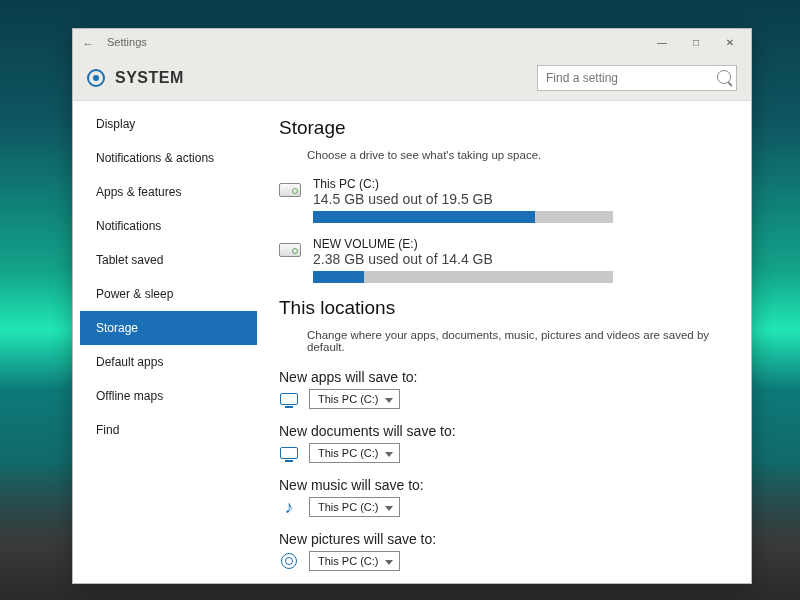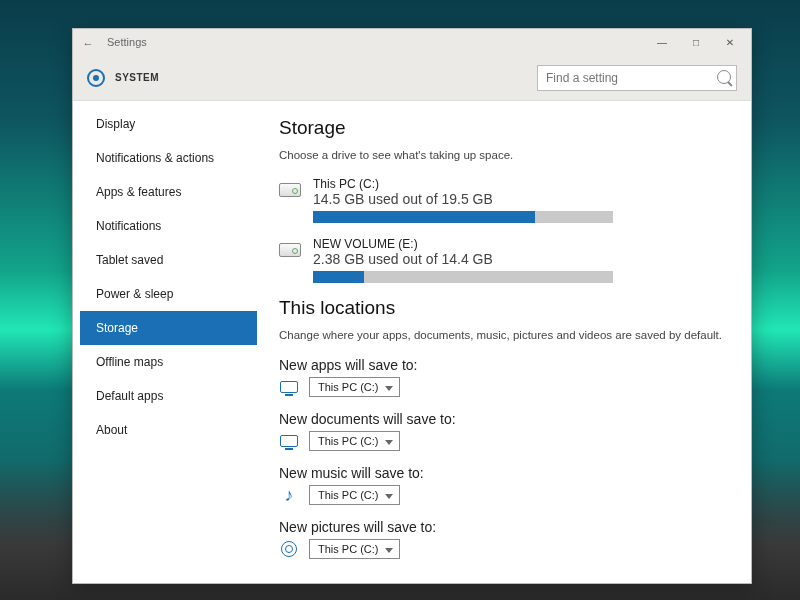--- a/index.html
+++ b/index.html
@@ -28,21 +28,21 @@
   .win-ctrl { width: 34px; text-align: center; color: #555; cursor: pointer; font-size: 10px; }
   .header-row {
     height: 46px; background: #eceae7; border-bottom: 1px solid #ddd;
     display: flex; align-items: center; padding: 0 14px;
   }
   .gear {
     width: 18px; height: 18px; border: 2px solid #1a6fb5; border-radius: 50%;
     position: relative; margin-right: 10px;
   }
   .gear::after { content:""; width:6px; height:6px; background:#1a6fb5; border-radius:50%; position:absolute; top:4px; left:4px; }
-  .sys-label { font-size: 10px; font-weight: 600; color: #333; letter-spacing: .5px; }
+  .sys-label { font-size: 16px; font-weight: 600; color: #333; letter-spacing: .5px; }
   .search-wrap { margin-left: auto; position: relative; }
   .search {
     width: 200px; height: 26px; border: 1px solid #bbb; background: #fff;
     font-size: 12px; padding: 0 26px 0 8px; color: #666;
   }
   .search-icon {
     position: absolute; right: 6px; top: 5px; width: 14px; height: 14px;
     border: 1.5px solid #888; border-radius: 50%;
   }
   .search-icon::after {
@@ -52,21 +52,21 @@
   .body-row { flex: 1; display: flex; overflow: hidden; }
   .sidebar { width: 184px; padding-top: 6px; }
   .side-item {
     font-size: 12px; color: #222; padding: 10px 16px; cursor: pointer; margin-left: 7px;
   }
   .side-item.selected { background: #1a6fb5; color: #fff; }
   .main {
     flex: 1; padding: 14px 22px 0 22px; overflow: hidden; font-size: 11.5px; color: #222;
   }
   h2.sect { font-size: 19px; font-weight: 400; margin: 2px 0 10px 0; color: #111; }
-  .desc { color: #444; margin-bottom: 16px; }
+  .desc { color: #444; margin-bottom: 16px; margin-left: 28px; }
   .drive-row { display: flex; gap: 10px; margin-bottom: 14px; cursor: pointer; }
   .drive-icon { width: 24px; height: 24px; margin-top: 2px; }
   .hdd {
     width: 22px; height: 14px; border: 1px solid #888; border-radius: 2px;
     background: linear-gradient(#fafafa,#ddd); position: relative; margin-top: 4px;
   }
   .hdd::after { content:""; position:absolute; width:4px; height:4px; border:1px solid #6a6; border-radius:50%; right:2px; bottom:2px; }
   .drive-body { flex: 1; }
   .drive-title { font-size: 12px; }
   .drive-sub { font-size: 14px; color: #444; margin-bottom: 4px; }
@@ -124,23 +124,23 @@
   <div class="body-row">
 
     <div class="sidebar" id="sidebar">
         <div class="side-item">Display</div>
         <div class="side-item">Notifications &amp; actions</div>
         <div class="side-item">Apps &amp; features</div>
         <div class="side-item">Notifications</div>
         <div class="side-item">Tablet saved</div>
         <div class="side-item">Power &amp; sleep</div>
         <div class="side-item selected">Storage</div>
+        <div class="side-item">Default apps</div>
         <div class="side-item">Offline maps</div>
-        <div class="side-item">Default apps</div>
-        <div class="side-item">About</div>
+        <div class="side-item">Find</div>
       </div>
 
     <div class="main">
 
       <h2 class="sect">Storage</h2>
       <div class="desc">Choose a drive to see what's taking up space.</div>
       <div id="drives">
           <div class="drive-row">
             <div class="drive-icon">
               <div class="hdd"></div>

